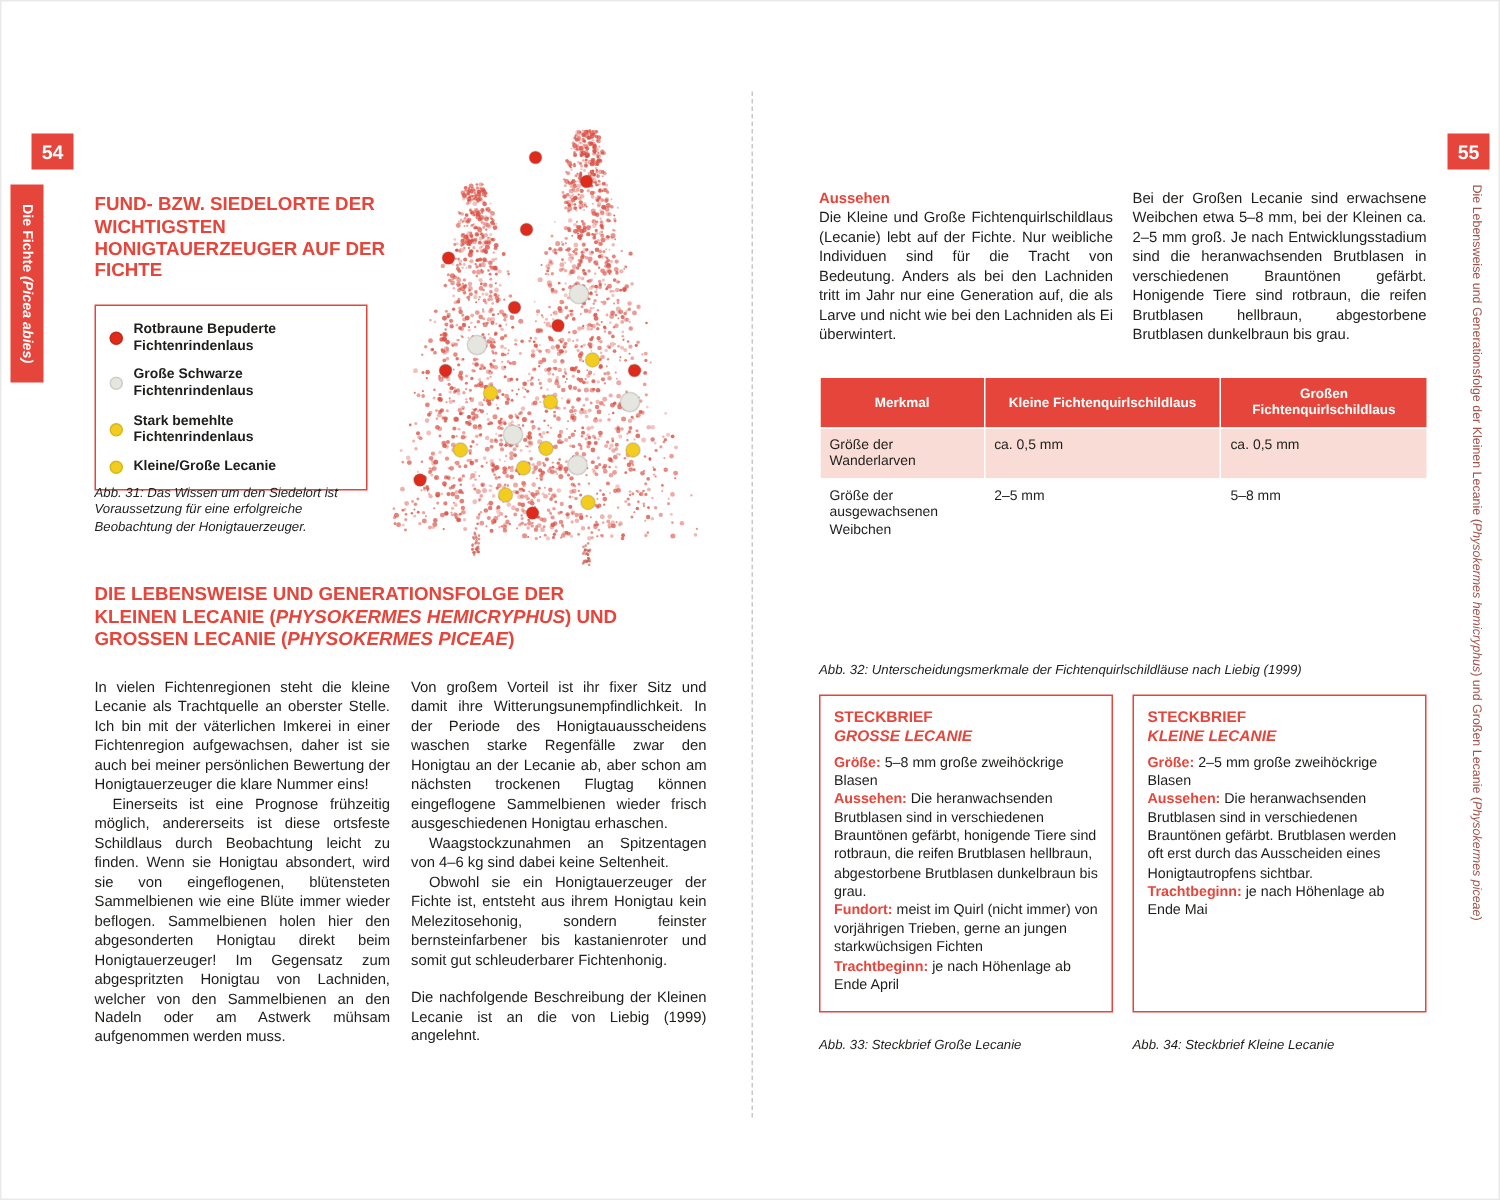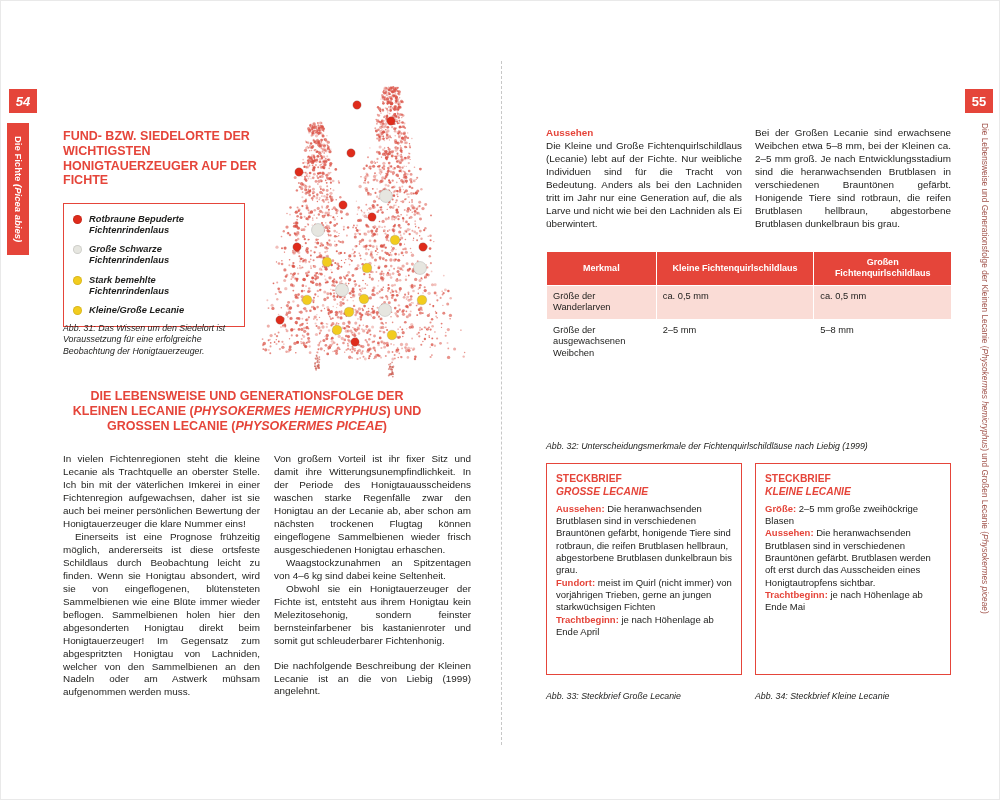--- a/index.html
+++ b/index.html
@@ -10,39 +10,39 @@
   *{box-sizing:border-box;}
   html,body{margin:0;padding:0;}
   body{
     width:1000px;height:800px;position:relative;background:#fff;
     font-family:"Liberation Sans",sans-serif;color:var(--ink);
     border:1px solid #e9e9e9;overflow:hidden;
   }
   .divider{position:absolute;left:500px;top:60px;height:684px;border-left:1px dashed #c7c7c7;}
   .pagenum{position:absolute;top:88px;width:28px;height:24px;background:var(--red);color:#fff;
     font-weight:bold;font-size:13px;display:flex;align-items:center;justify-content:center;}
-  .pagenum.left{left:8px;font-style:italic;} .pagenum.right{right:6px;}
+  .pagenum.left{left:20px;} .pagenum.right{right:6px;}
   .vtab{position:absolute;left:6px;top:122px;width:22px;height:132px;background:var(--red);
     display:flex;align-items:center;justify-content:center;}
   .vtab .vtxt{writing-mode:vertical-rl;color:#fff;font-weight:bold;font-size:9.5px;white-space:nowrap;}
   .vmargin{position:absolute;right:9px;top:122px;height:600px;writing-mode:vertical-rl;
     font-size:8.3px;color:#a0524a;white-space:nowrap;}
   .it{font-style:italic;}
   .h-red{color:var(--red);font-weight:bold;}
   .heading1{position:absolute;left:62px;top:128px;width:215px;font-size:12.5px;line-height:1.18;}
   .legend-box{position:absolute;left:62px;top:202px;width:182px;border:1.5px solid var(--red);
     padding:10px 9px;display:flex;flex-direction:column;gap:8px;background:#fff;}
-  .legend-item{display:flex;gap:7px;align-items:flex-start;font-style:italic;font-weight:bold;
+  .legend-item{display:flex;gap:7px;align-items:center;font-weight:bold;
     font-size:9.3px;line-height:1.2;}
   .legend-dot{width:9px;height:9px;border-radius:50%;flex:none;margin-top:1px;
     box-shadow:inset 0 0 0 1px rgba(0,0,0,0.10);}
   .caption{font-size:8.8px;font-style:italic;line-height:1.28;color:var(--ink);}
   .cap31{position:absolute;left:62px;top:322px;width:182px;}
   .illu{position:absolute;left:238px;top:76px;width:235px;height:320px;}
-  .heading2{position:absolute;left:62px;top:388px;width:368px;font-size:12.5px;line-height:1.2;text-align:center;}
+  .heading2{position:absolute;left:62px;top:388px;width:368px;font-size:12.5px;line-height:1.2;}
   .cols{position:absolute;left:62px;top:452px;width:408px;display:flex;gap:14px;}
   .col{width:197px;}
   .body-txt p{margin:0;font-size:9.9px;line-height:1.31;text-align:justify;hyphens:auto;}
   .body-txt p.ind{text-indent:12px;}
   .body-txt p.gap{margin-top:12px;}
   
   .colA{position:absolute;left:545px;top:126px;width:196px;}
   .colB{position:absolute;left:754px;top:126px;width:196px;}
   .aussehen-h{font-size:11px;margin:0 0 5px 0;}
   .cmp-table{position:absolute;left:545px;top:250px;width:406px;border-collapse:collapse;
@@ -2489,20 +2489,21 @@
       <td>5–8 mm</td>
     </tr>
   </tbody>
 </table>
 
 <div class="caption cap32">Abb. 32: Unterscheidungsmerkmale der Fichtenquirlschildläuse nach Liebig (1999)</div>
 
 <div class="sb-box gross">
   <p class="sb-title">STECKBRIEF</p>
   <p class="sb-sub">GROSSE LECANIE</p>
+  <p class="sb-row"><span class="sb-lbl">Größe:</span> <span>5–8 mm große zweihöckrige Blasen</span></p>
   <p class="sb-row"><span class="sb-lbl">Aussehen:</span> <span>Die heranwachsenden Brutblasen sind in verschiedenen Brauntönen gefärbt, honigende Tiere sind rotbraun, die reifen Brutblasen hellbraun, abgestorbene Brutblasen dunkelbraun bis grau.</span></p>
   <p class="sb-row"><span class="sb-lbl">Fundort:</span> <span>meist im Quirl (nicht immer) von vorjährigen Trieben, gerne an jungen starkwüchsigen Fichten</span></p>
   <p class="sb-row"><span class="sb-lbl">Trachtbeginn:</span> <span>je nach Höhenlage ab Ende April</span></p>
 </div>
 
 <div class="sb-box klein">
   <p class="sb-title">STECKBRIEF</p>
   <p class="sb-sub">KLEINE LECANIE</p>
   <p class="sb-row"><span class="sb-lbl">Größe:</span> <span>2–5 mm große zweihöckrige Blasen</span></p>
   <p class="sb-row"><span class="sb-lbl">Aussehen:</span> <span>Die heranwachsenden Brutblasen sind in verschiedenen Brauntönen gefärbt. Brutblasen werden oft erst durch das Ausscheiden eines Honigtautropfens sichtbar.</span></p>

